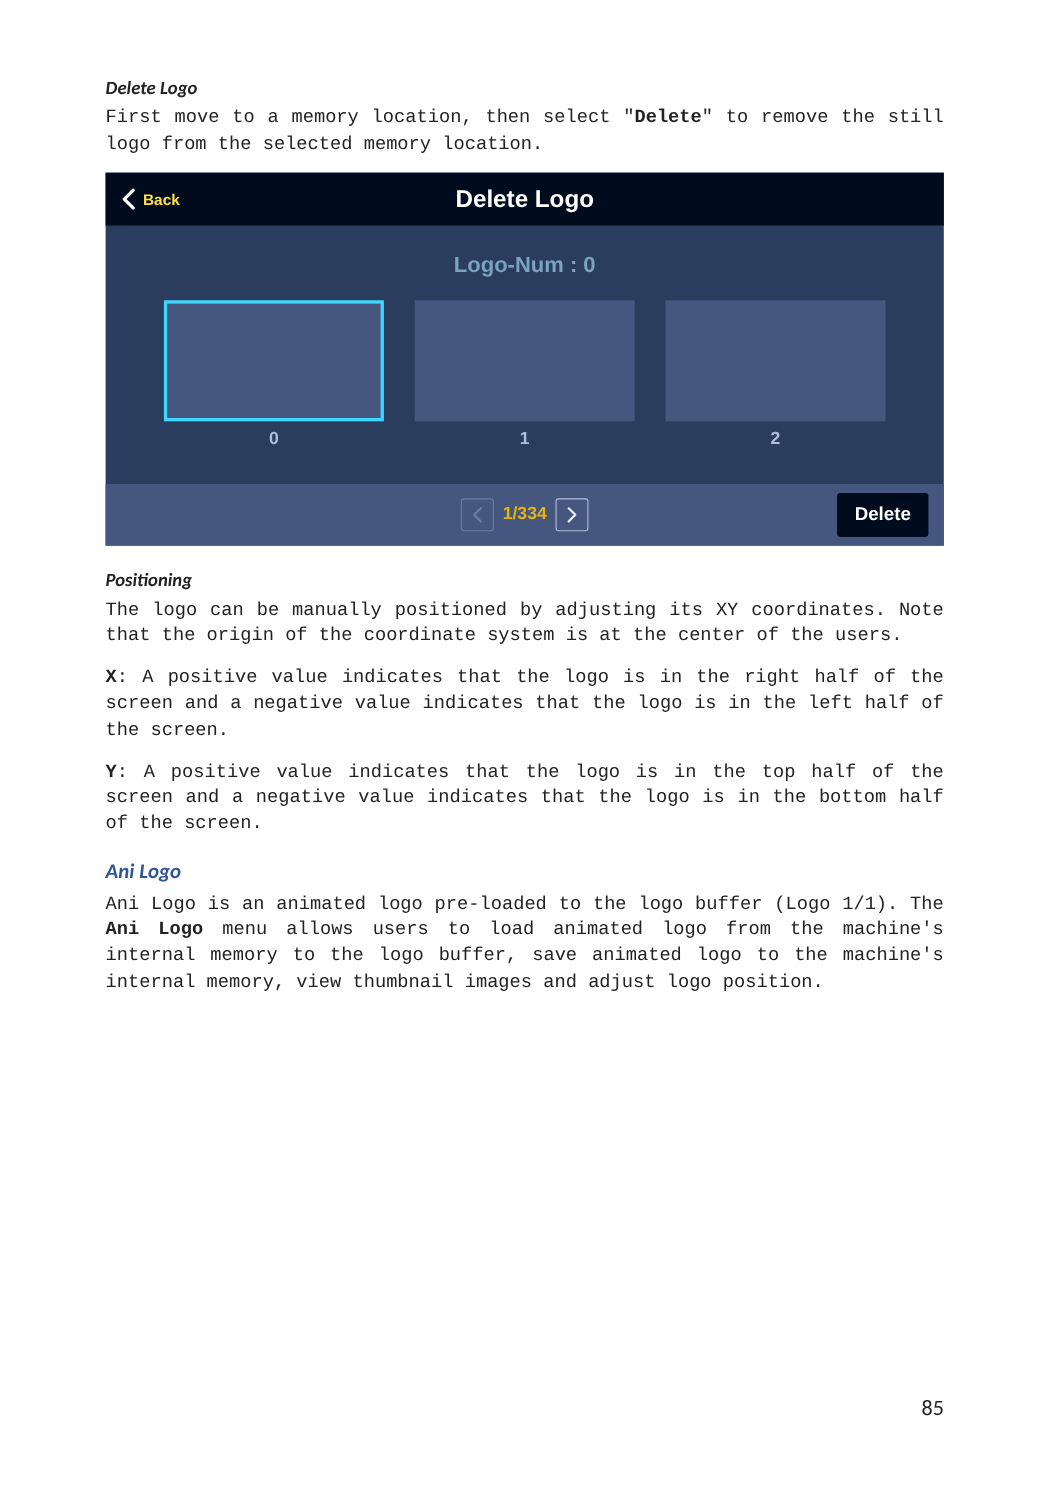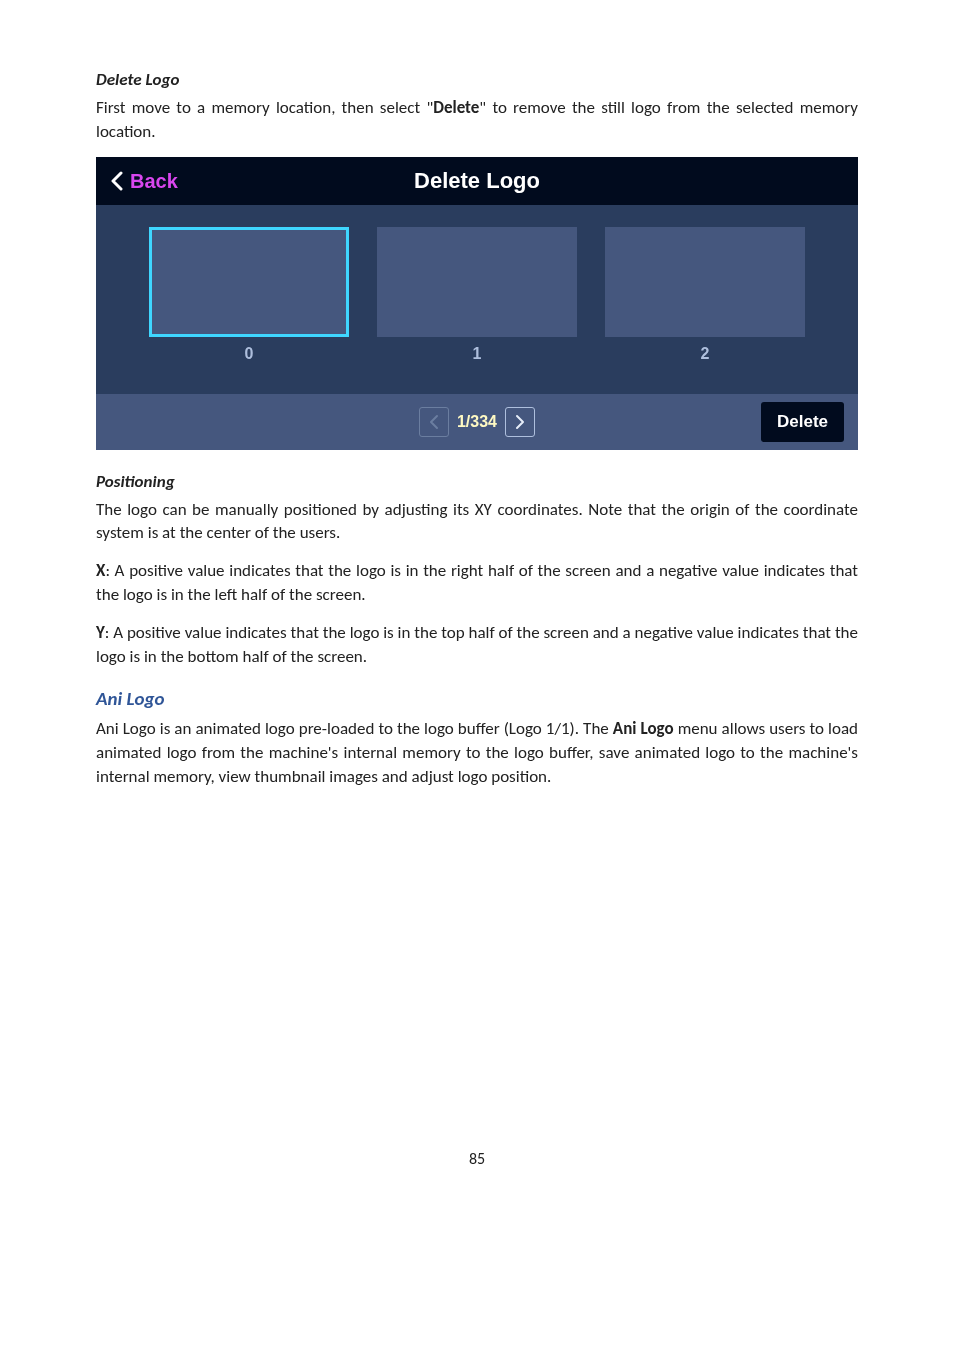--- a/index.html
+++ b/index.html
@@ -23,20 +23,21 @@
     font-weight: 700;
     font-style: italic;
     font-size: 19px;
     color: #2f5597;
     margin-top: 18px;
     margin-bottom: 4px;
   }
   .para {
     text-align: justify;
     margin-bottom: 14px;
+    font-family: Liberation Mono, monospace;
   }
   .b { font-weight: 700; }
 
   
   .device {
     width: 100%;
     margin: 10px 0 20px 0;
     background: #2a3d5e;
     font-family: Verdana, Arial, sans-serif;
   }
@@ -45,23 +46,23 @@
     display: flex;
     align-items: center;
     padding: 10px 14px;
     position: relative;
     height: 48px;
   }
   .back-btn {
     display: flex;
     align-items: center;
     gap: 6px;
-    color: #d946ef;
-    font-weight: 700;
-    font-size: 20px;
+    color: #fde047;
+    font-weight: 700;
+    font-size: 14px;
   }
   .back-btn svg { stroke: #fff; }
   .titlebar-title {
     position: absolute;
     left: 50%;
     transform: translateX(-50%);
     color: #fff;
     font-weight: 700;
     font-size: 22px;
   }
@@ -117,41 +118,41 @@
     border: 1.5px solid #aebfdd;
     border-radius: 3px;
     display: flex;
     align-items: center;
     justify-content: center;
   }
   .pager-btn.disabled { border-color: #6b7ea0; }
   .pager-btn.disabled svg { stroke: #6b7ea0; }
   .pager-btn svg { stroke: #e6edf8; }
   .pager-text {
-    color: #fef9c3;
+    color: #eab308;
     font-weight: 700;
     font-size: 16px;
     padding: 0 2px;
   }
   .delete-btn {
     position: absolute;
     right: 14px;
     top: 50%;
     transform: translateY(-50%);
     background: #010b1e;
     color: #fff;
     font-weight: 700;
     font-size: 17px;
     padding: 8px 16px;
     border-radius: 3px;
   }
   .page-num {
-    text-align: center;
+    text-align: right;
     margin-top: 360px;
-    font-size: 16px;
+    font-size: 20px;
     color: #222;
   }
 </style>
 </head>
 <body>
 
 <div class="h3">Delete Logo</div>
 <p class="para">
   <span>First move to a memory location, then select "</span><span class="b">Delete</span><span>" to remove the still logo from the selected memory location.</span>
 </p>
@@ -160,20 +161,21 @@
   <div class="titlebar">
     <div class="back-btn">
       <svg width="14" height="20" viewBox="0 0 14 20" fill="none" stroke-width="3" stroke-linecap="round" stroke-linejoin="round">
           <polyline points="11,2 3,10 11,18"></polyline>
         </svg>
       <span>Back</span>
     </div>
     <div class="titlebar-title">Delete Logo</div>
   </div>
   <div class="dev-body">
+    <div class="logo-num">Logo-Num : 0</div>
     <div class="slots">
       <div class="slot selected">
         <div class="slot-box"></div>
         <div class="slot-label">0</div>
       </div>
       <div class="slot">
         <div class="slot-box"></div>
         <div class="slot-label">1</div>
       </div>
       <div class="slot">

